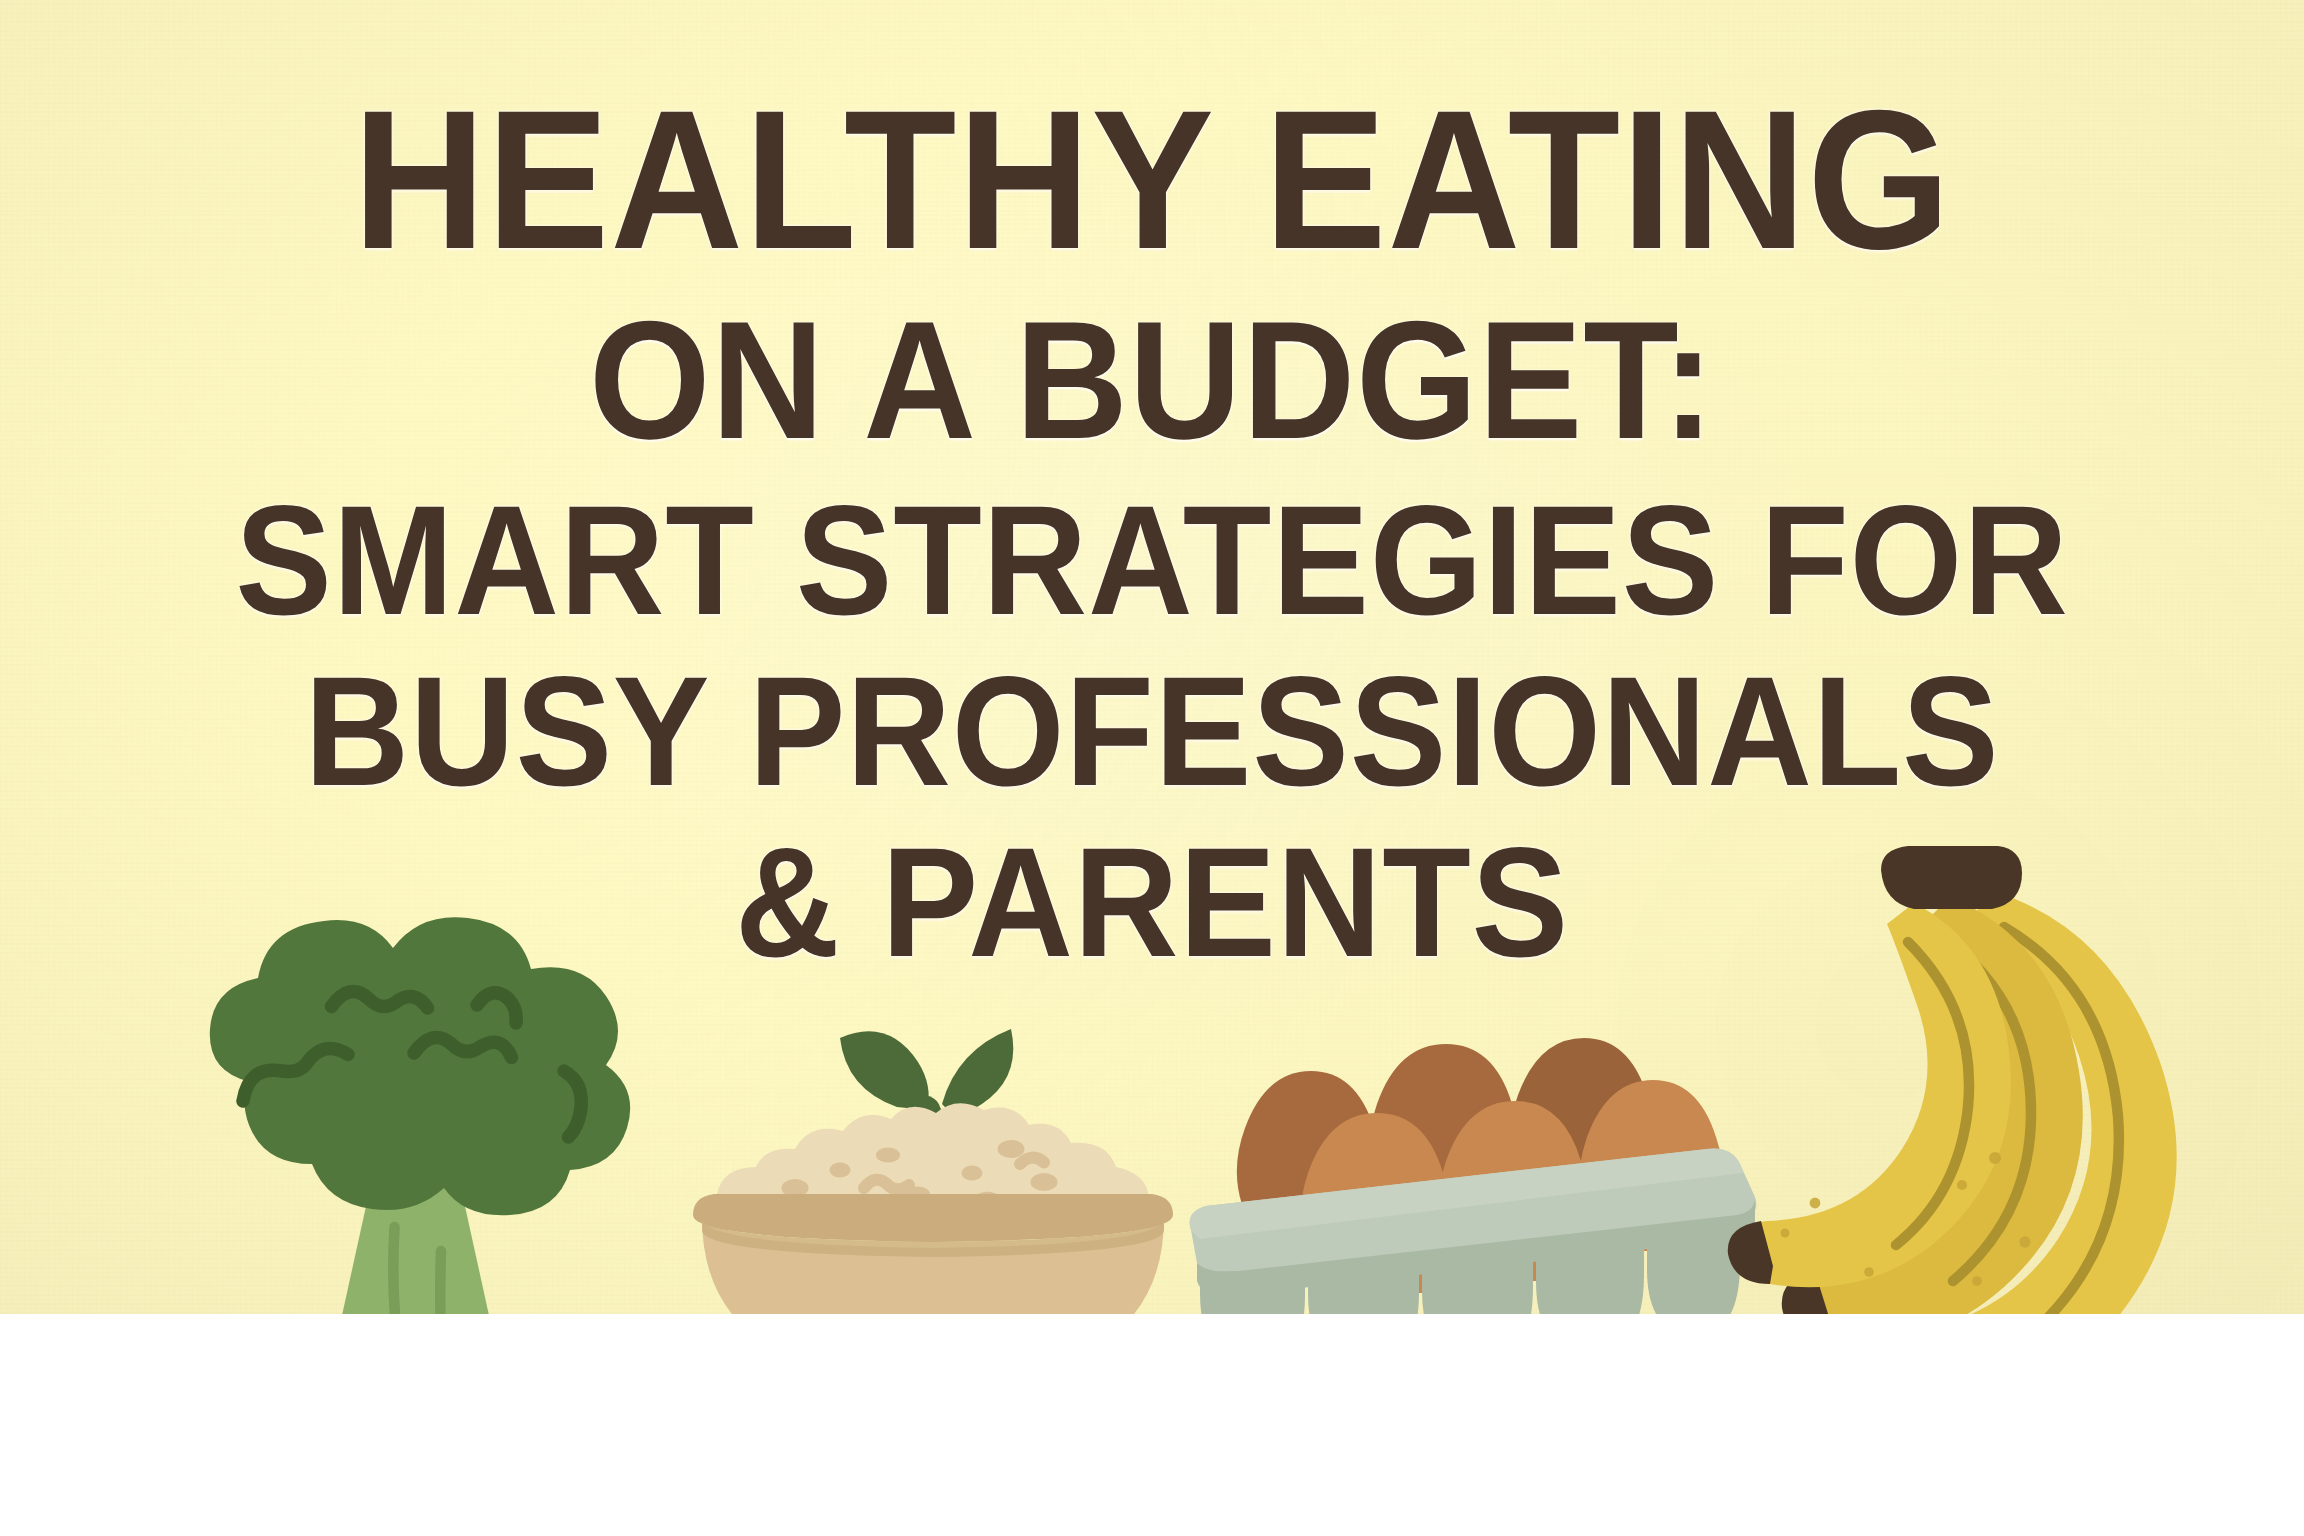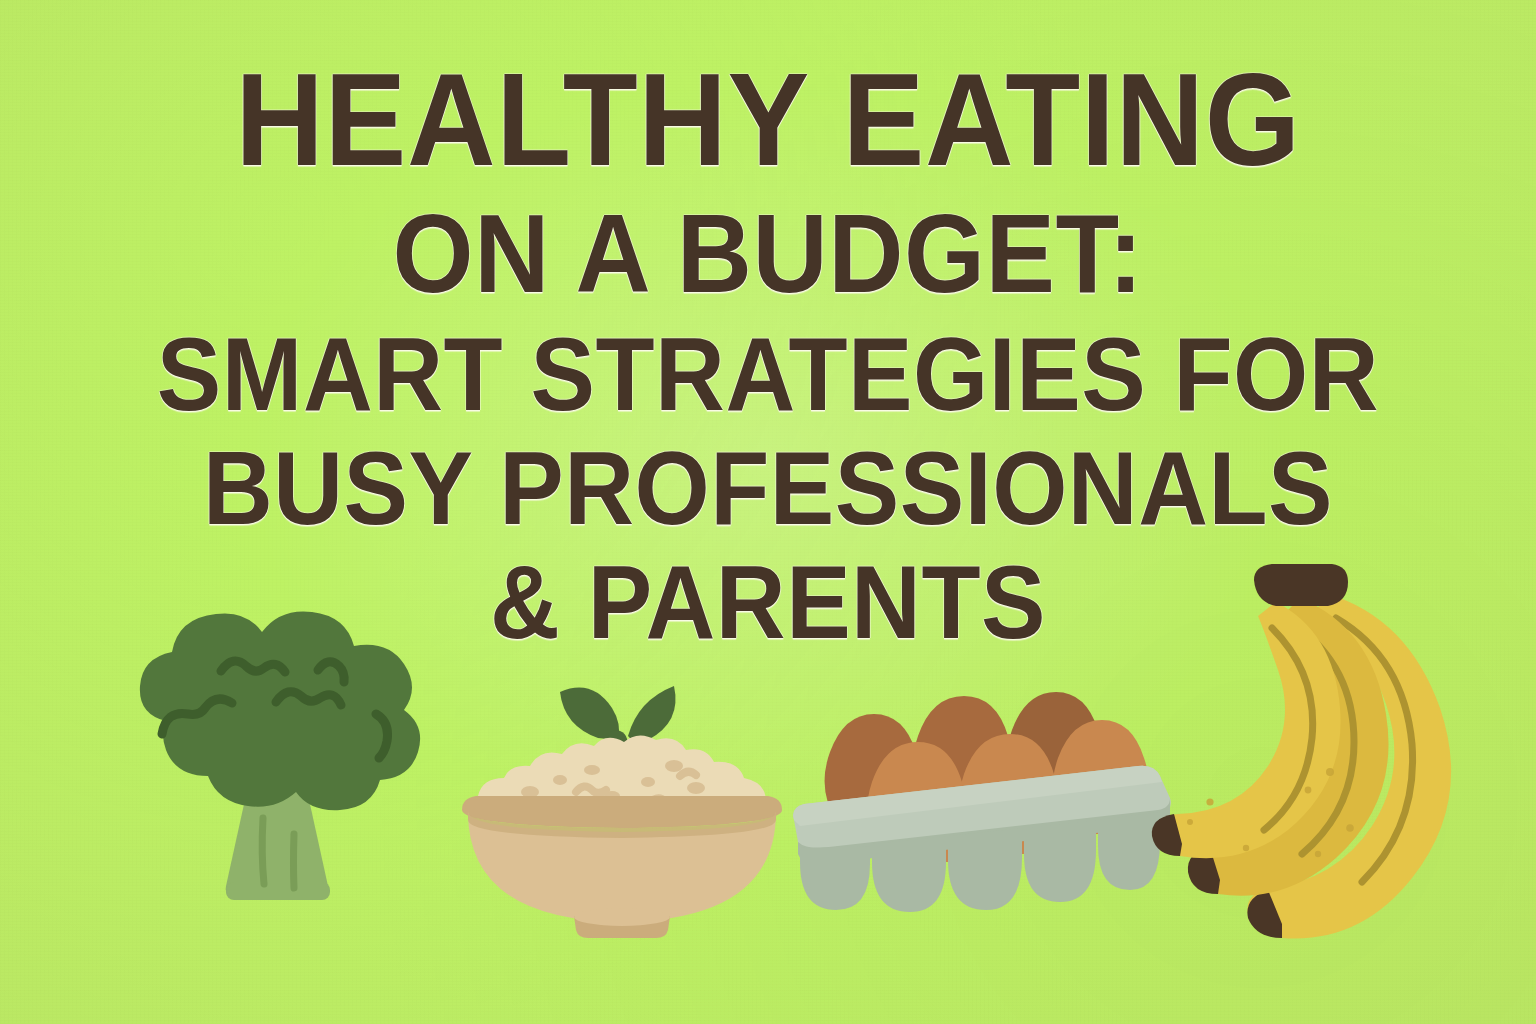--- a/index.html
+++ b/index.html
@@ -4,22 +4,22 @@
 <title>Healthy Eating on a Budget</title>
 <style>
   * { margin:0; padding:0; box-sizing:border-box; }
   html, body {
     width:1536px; height:1024px;
     overflow:hidden;
     font-family:"Liberation Sans", sans-serif;
   }
   #poster {
     position:relative;
-    width:1536px; height:1024px;
-    background:#bef264;
+    width:1536px; height:876px;
+    background:#fef9c3;
     overflow:hidden;
   }
   
   #grain {
     position:absolute; inset:0;
     pointer-events:none;
     opacity:.5;
     background-image:
       repeating-linear-gradient(0deg, rgba(160,140,110,.035) 0px, rgba(160,140,110,.035) 1px, rgba(255,255,255,0) 1px, rgba(255,255,255,0) 3px),
       repeating-linear-gradient(90deg, rgba(160,140,110,.028) 0px, rgba(160,140,110,.028) 1px, rgba(255,255,255,0) 1px, rgba(255,255,255,0) 4px),

